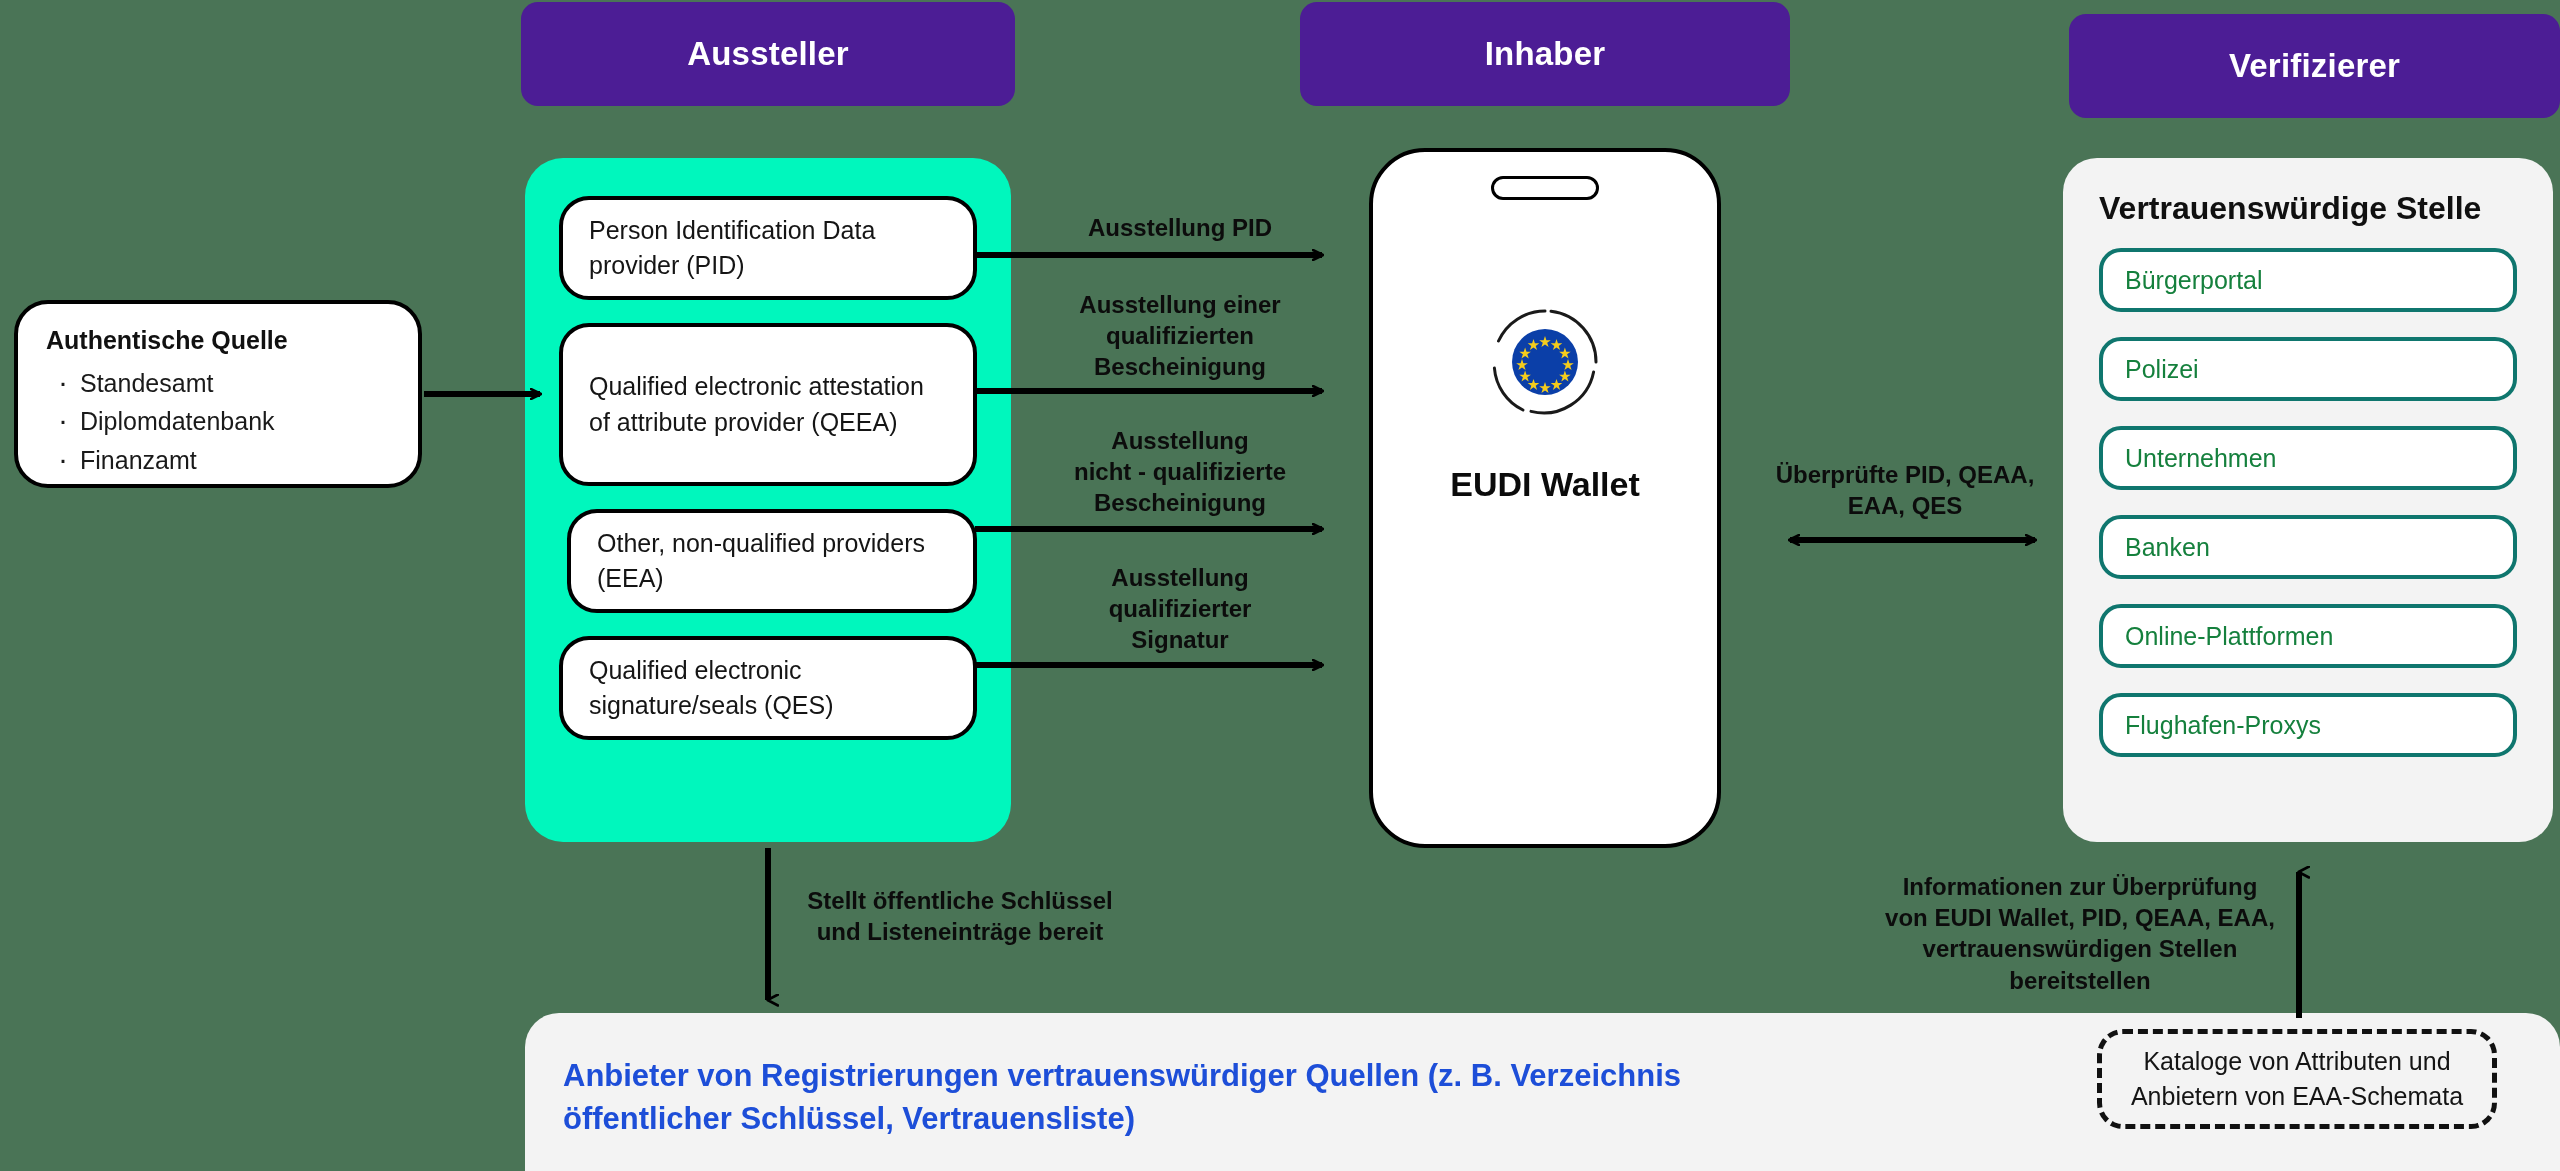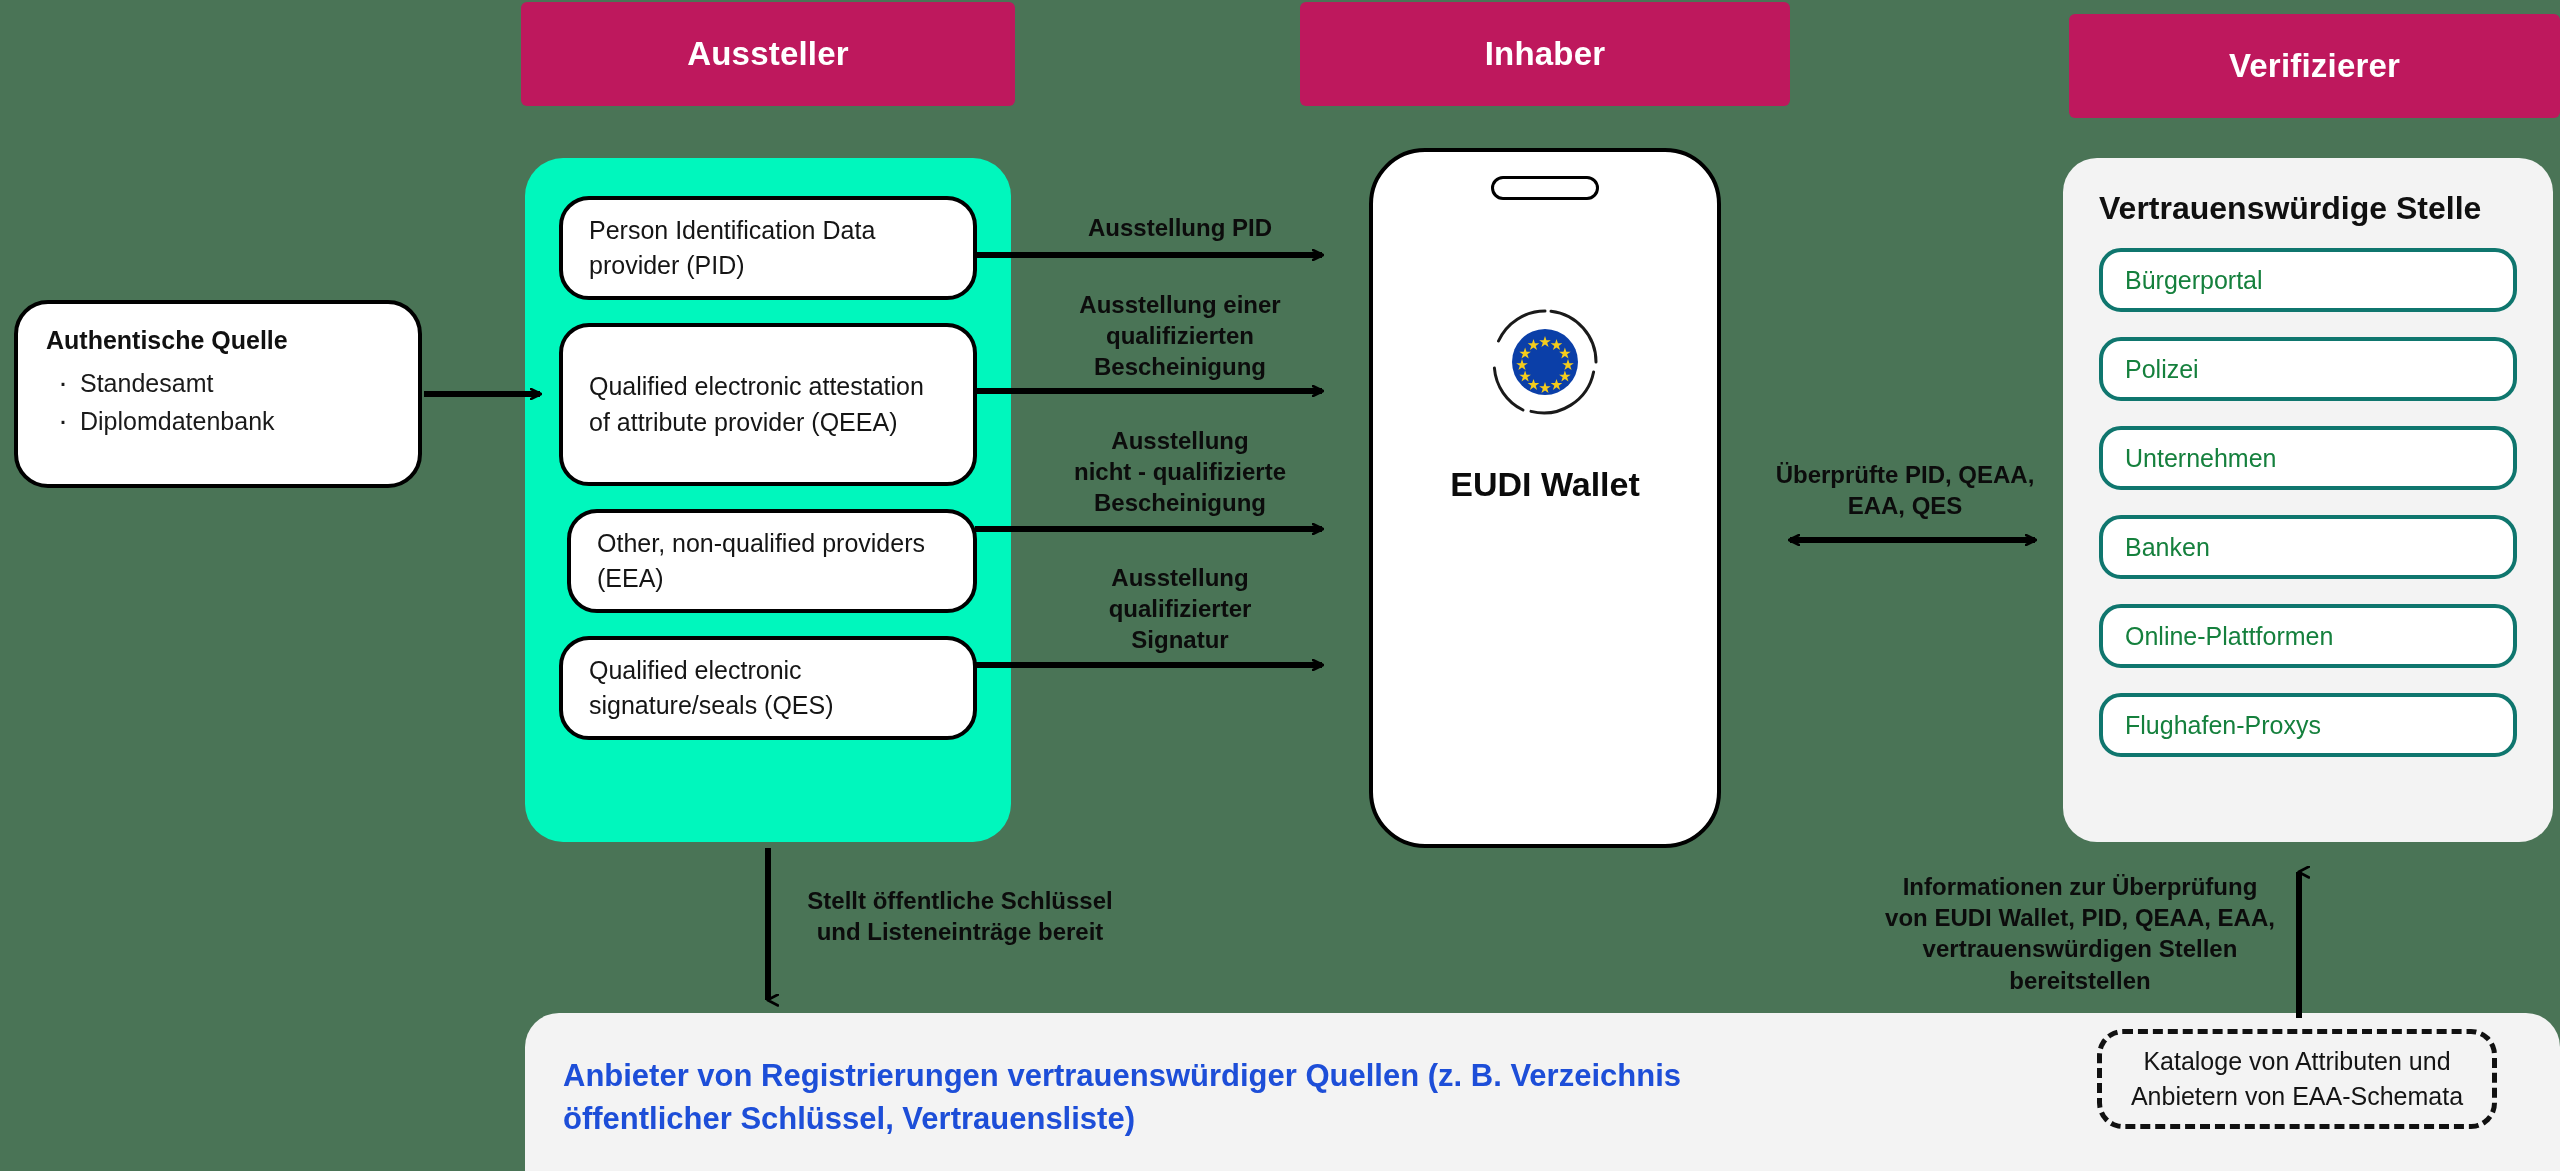--- a/index.html
+++ b/index.html
@@ -7,23 +7,23 @@
     width: 2560px; height: 1171px;
     background: #4a7456;
     font-family: "Liberation Sans", sans-serif;
     overflow: hidden;
   }
   #stage { position: relative; width: 2560px; height: 1171px; }
 
   
   .hdr-pill {
     position: absolute;
-    background: #be185d;
+    background: #4c1d95;
     color: #fff;
-    border-radius: 6px;
+    border-radius: 17px;
     display: flex; align-items: center; justify-content: center;
     font-size: 33px; font-weight: 700; letter-spacing: .2px;
   }
   #pill-aussteller  { left: 521px; top: 2px;  width: 494px; height: 104px; }
   #pill-inhaber     { left: 1300px; top: 2px; width: 490px; height: 104px; }
   #pill-verifizierer{ left: 2069px; top: 14px; width: 491px; height: 104px; }
 
   
   #auth-source {
     position: absolute; left: 14px; top: 300px; width: 408px; height: 188px;
@@ -130,20 +130,21 @@
   </div>
   <div class="hdr-pill" id="pill-verifizierer">
     <span>Verifizierer</span>
   </div>
 
   <div id="auth-source">
     <div class="title">Authentische Quelle</div>
     <ul>
       <li>Standesamt</li>
       <li>Diplomdatenbank</li>
+      <li>Finanzamt</li>
     </ul>
   </div>
 
   <div id="issuer-panel">
     <div class="issuer-card" id="issuer-card-0">
       <span>Person Identification Data provider (PID)</span>
     </div>
     <div class="issuer-card" id="issuer-card-1">
       <span>Qualified electronic attestation of attribute provider (QEEA)</span>
     </div>

